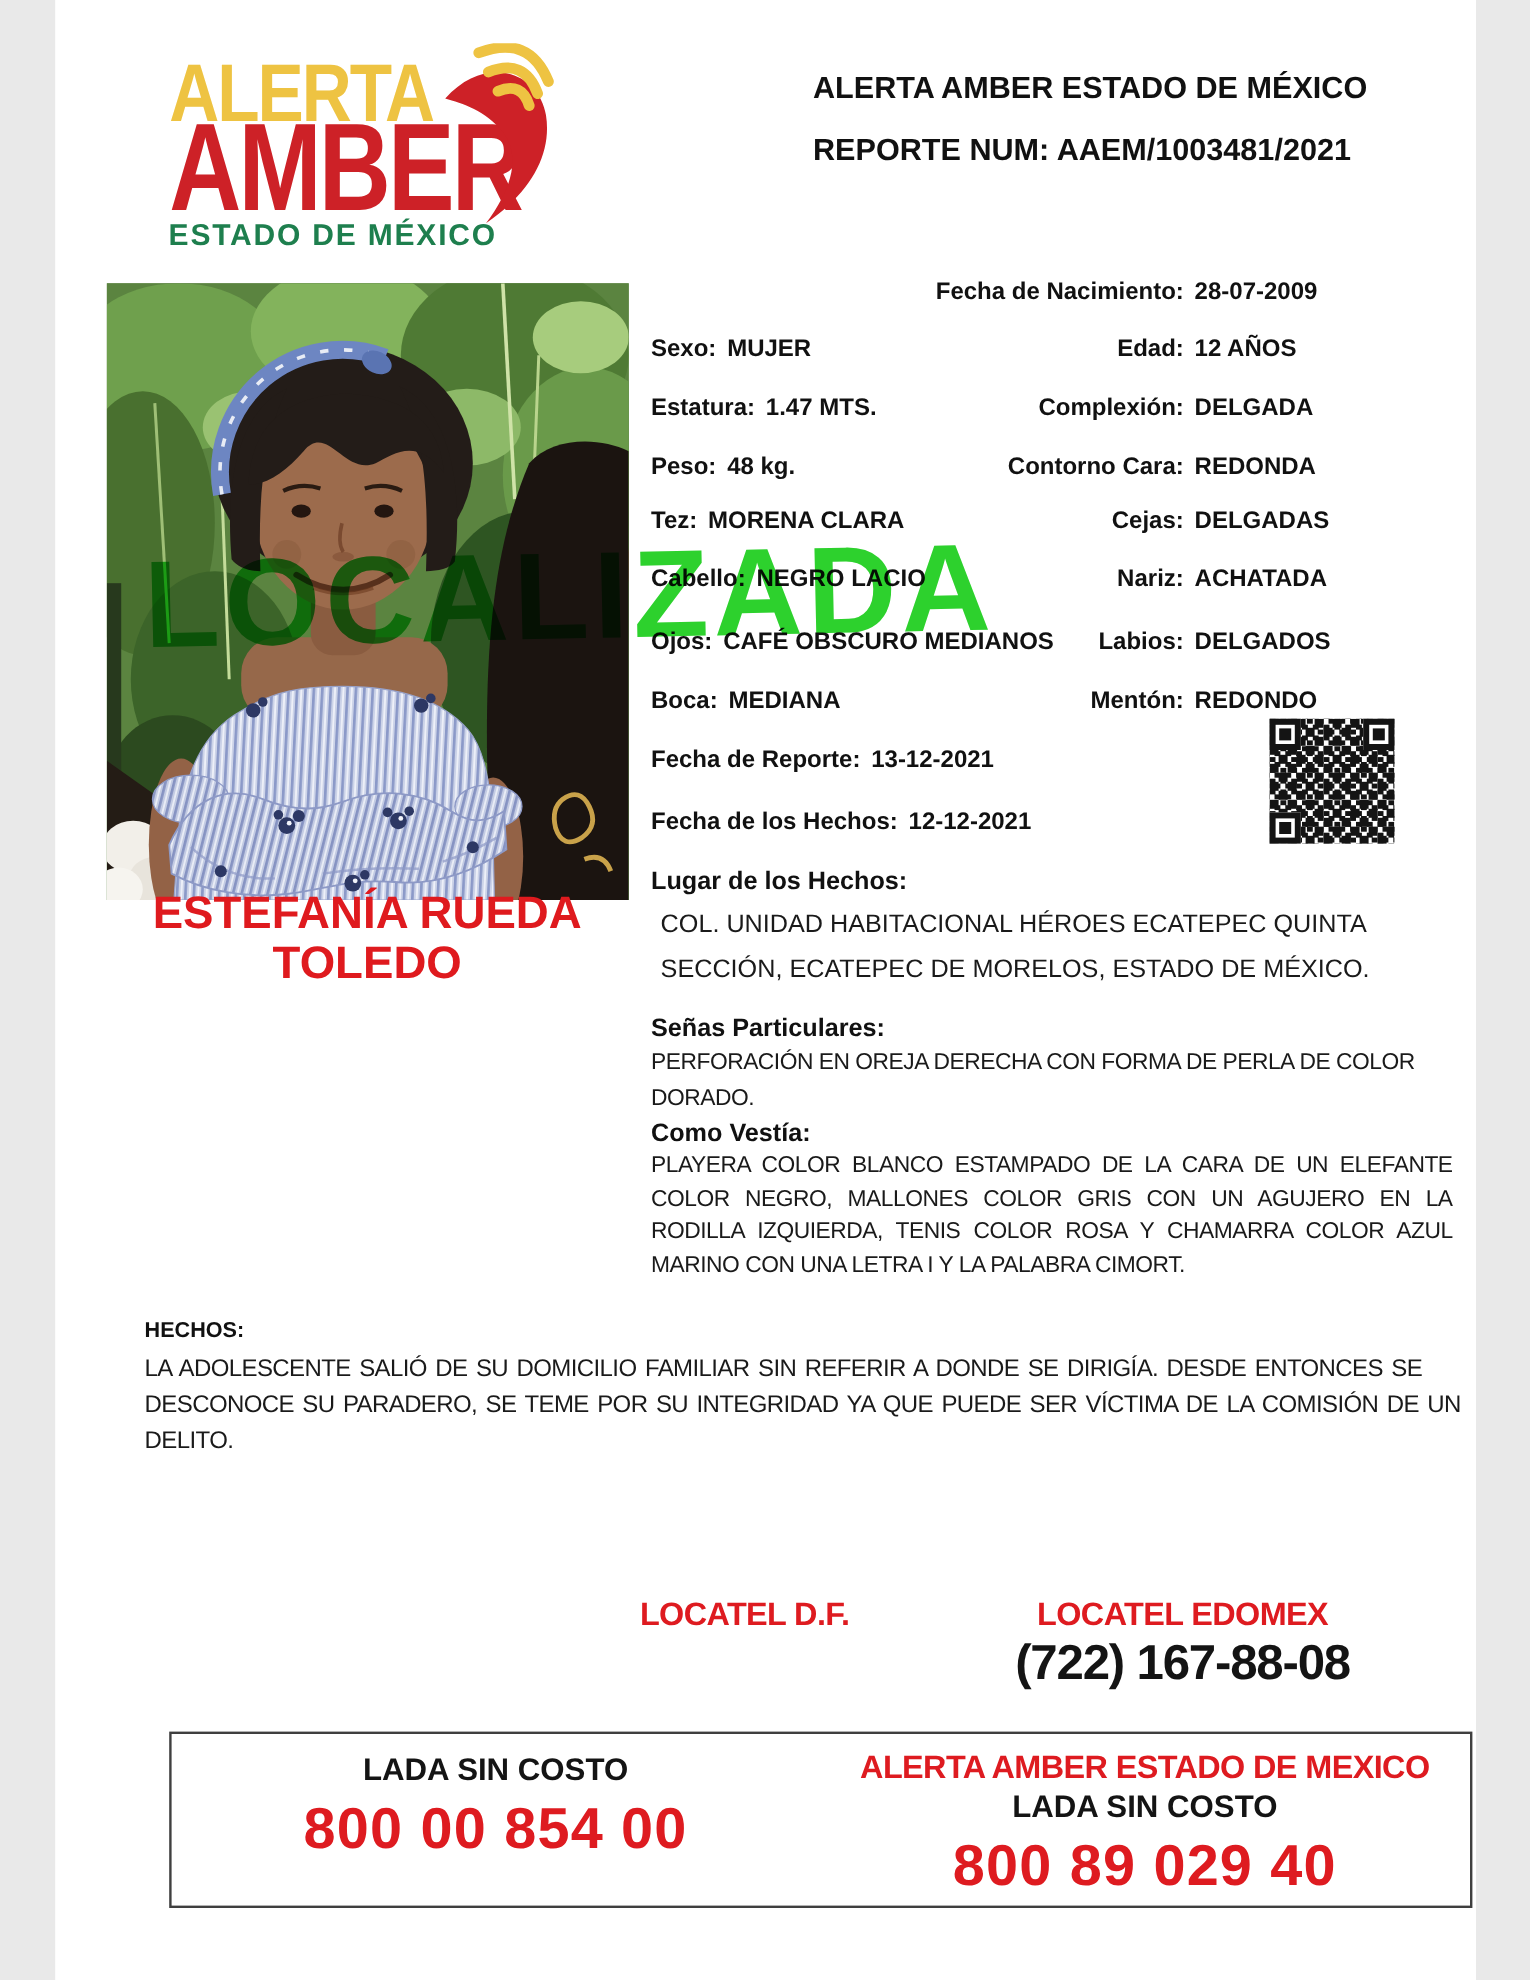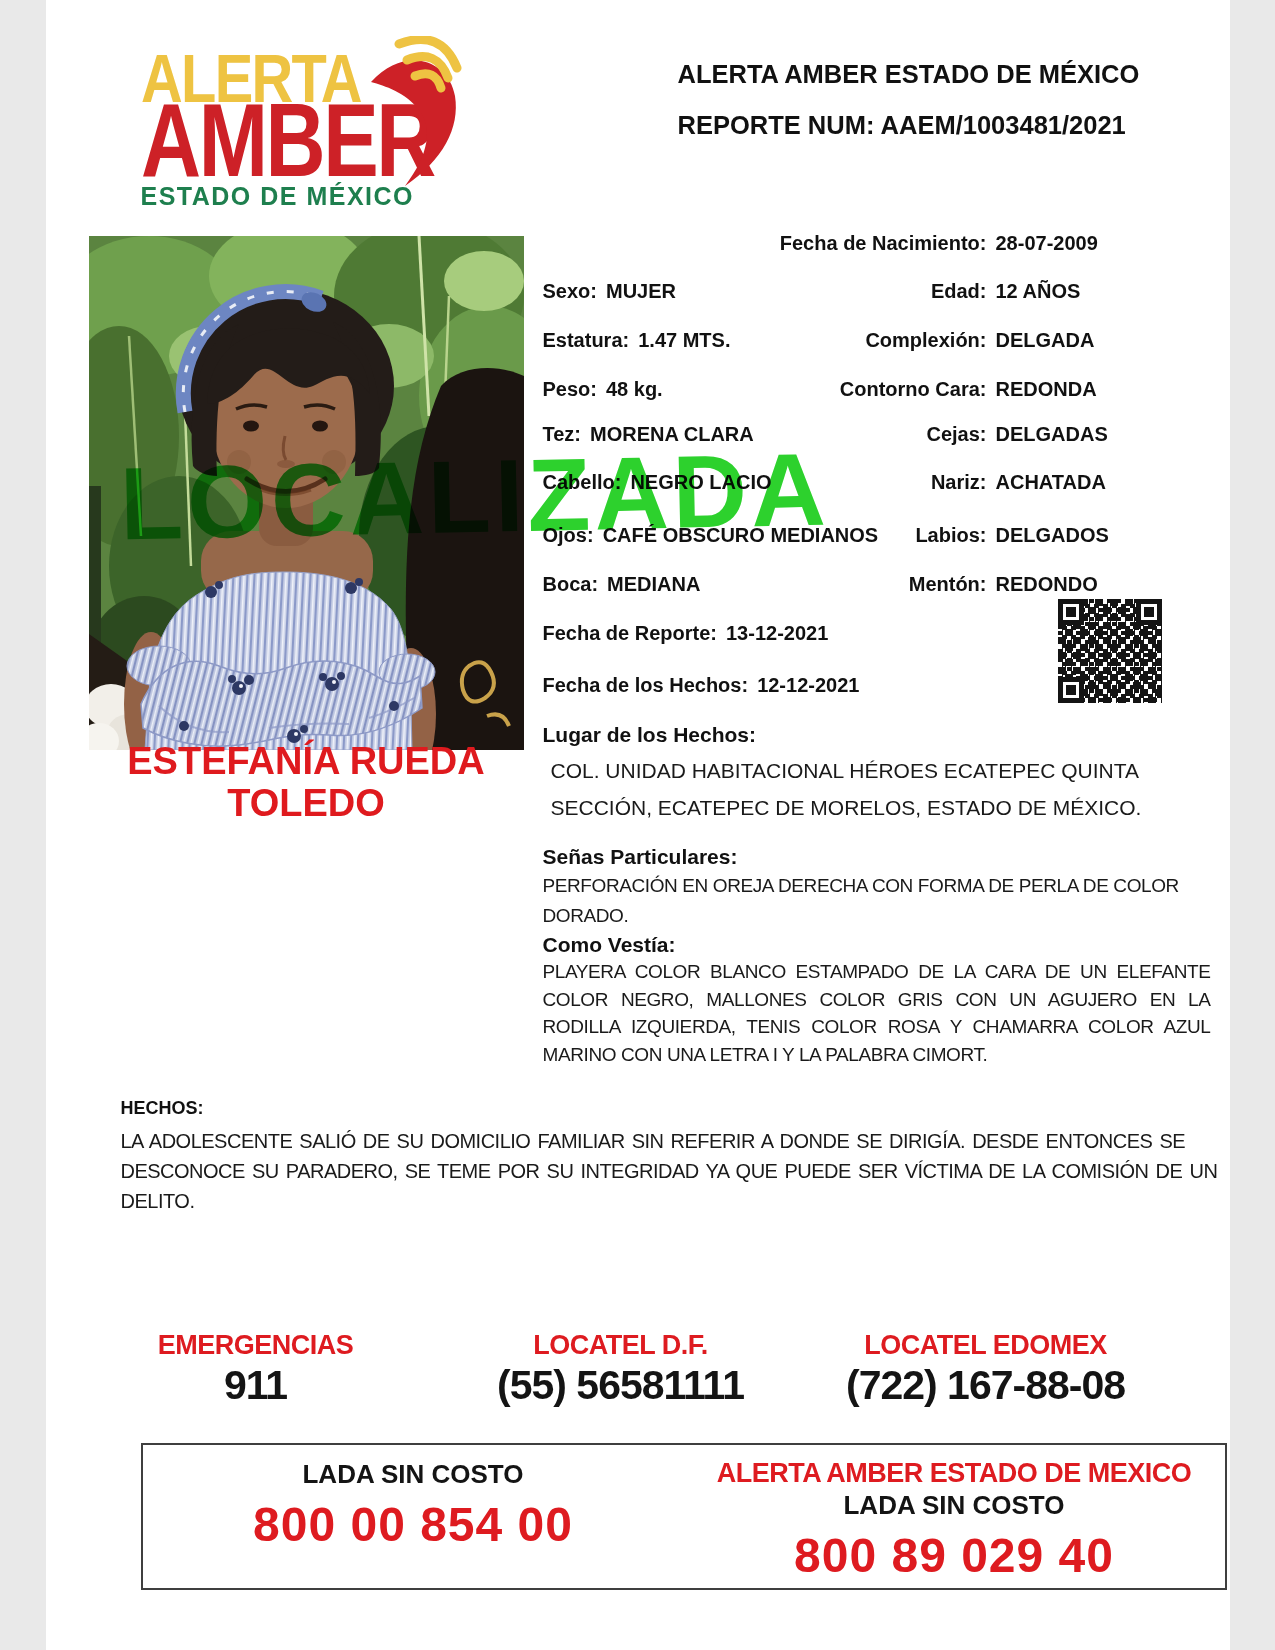--- a/index.html
+++ b/index.html
@@ -266,27 +266,22 @@
     <div class="qr-finder qf-bl">
         <span></span>
       </div>
   </div>
 
   <div class="hechos">
     <div class="hechos-h">HECHOS:</div>
     <div class="hechos-p">LA ADOLESCENTE SALIÓ DE SU DOMICILIO FAMILIAR SIN REFERIR A DONDE SE DIRIGÍA. DESDE ENTONCES SE DESCONOCE SU PARADERO, SE TEME POR SU INTEGRIDAD YA QUE PUEDE SER VÍCTIMA DE LA COMISIÓN DE UN DELITO.</div>
   </div>
 
-  <div class="emg emg-1">
-    <div class="emg-label">EMERGENCIAS</div>
-    <div class="emg-number">911</div>
-  </div>
   <div class="emg emg-2">
     <div class="emg-label">LOCATEL D.F.</div>
-    <div class="emg-number">(55) 56581111</div>
   </div>
   <div class="emg emg-3">
     <div class="emg-label">LOCATEL EDOMEX</div>
     <div class="emg-number">(722) 167-88-08</div>
   </div>
 
   <div class="hotbox">
     <div class="hcol">
       <div class="h-sub">LADA SIN COSTO</div>
       <div class="h-num">800 00 854 00</div>

